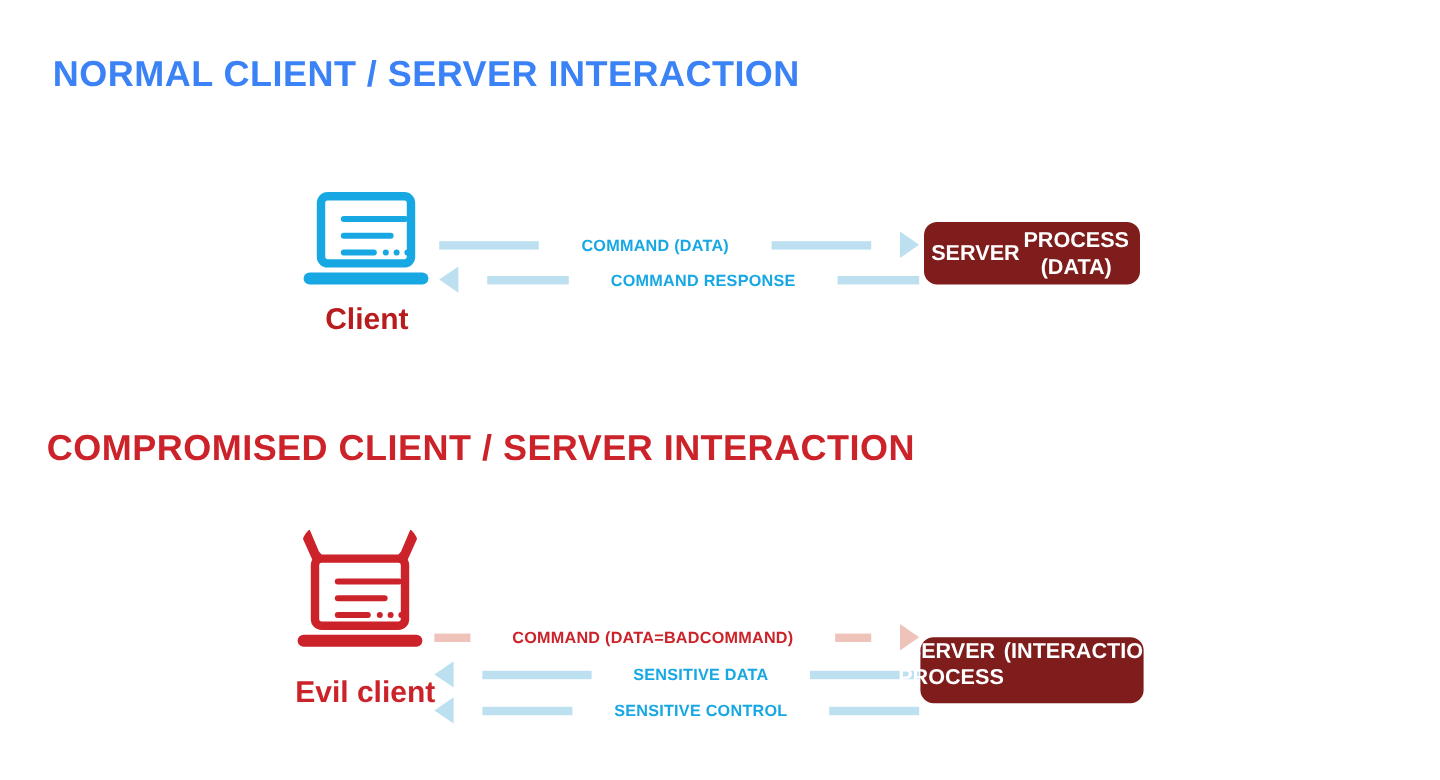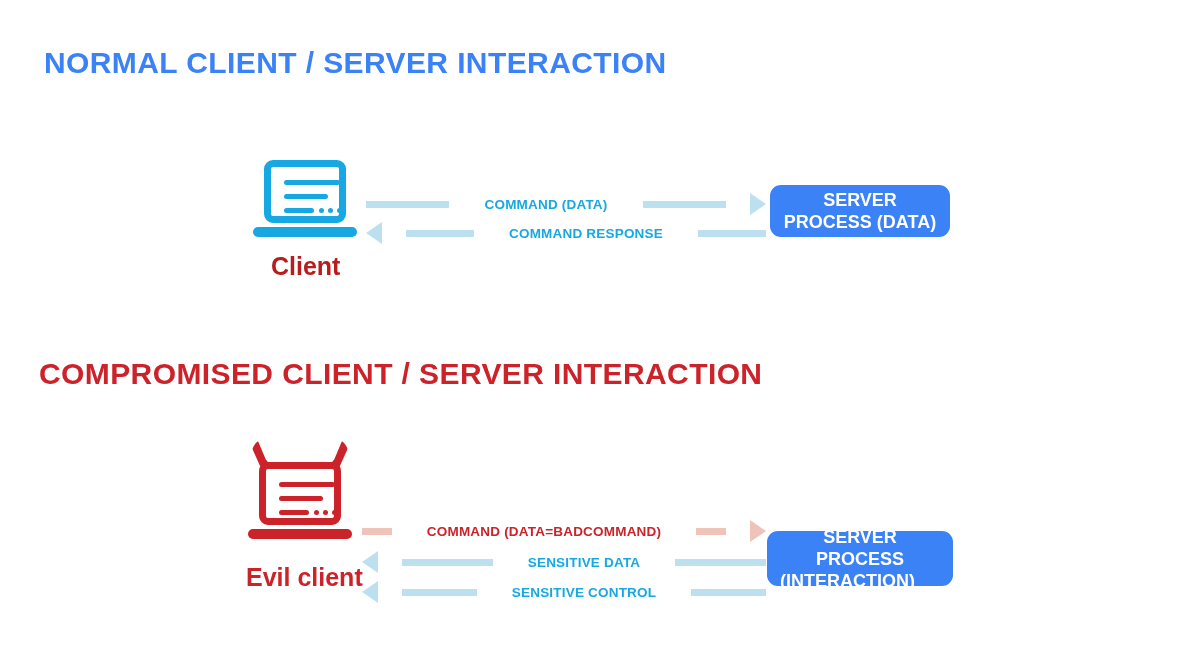--- a/index.html
+++ b/index.html
@@ -128,28 +128,28 @@
   }
   #label-evil-client {
     left: 246px;
     top: 563px;
     color: #CC2229;
   }
 
   
   .server-box {
     position: absolute;
-    background: #3b82f6;
+    background: #7f1d1d;
     border-radius: 11px;
     color: #ffffff;
     font-weight: bold;
     font-size: 18px;
     line-height: 22px;
     display: flex;
-    flex-direction: column;
+    flex-direction: row;
     justify-content: center;
     box-sizing: border-box;
   }
   #server-normal {
     left: 770px;
     top: 185px;
     width: 180px;
     height: 52px;
     align-items: center;
     text-align: center;

